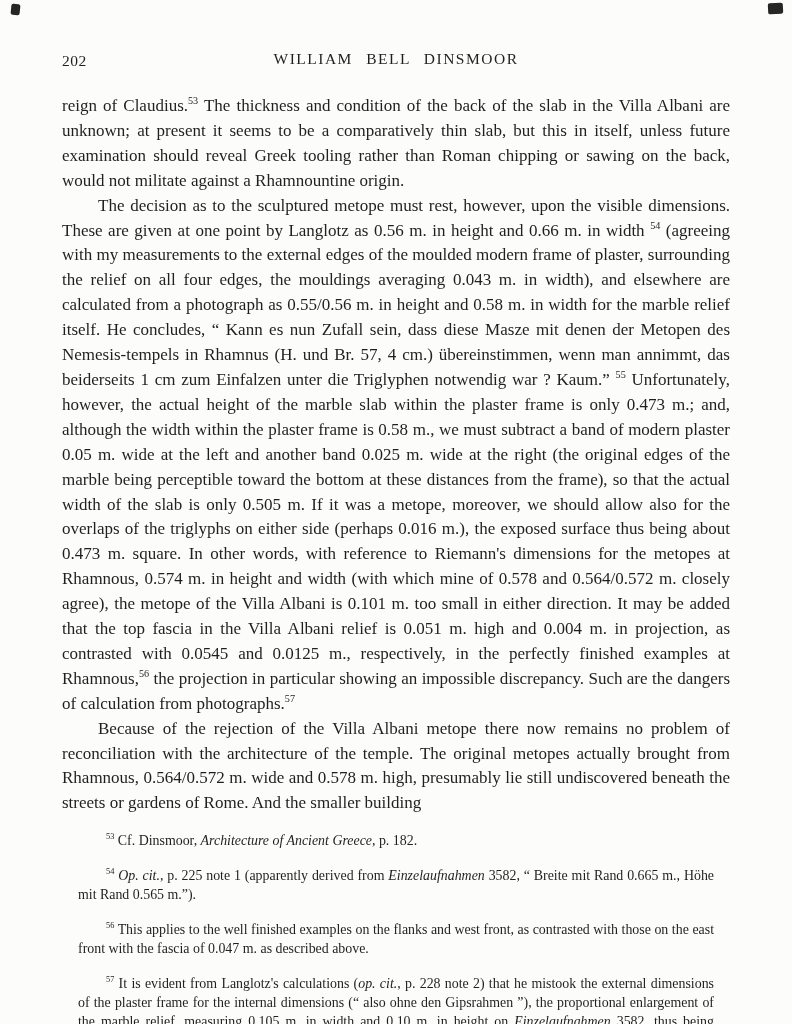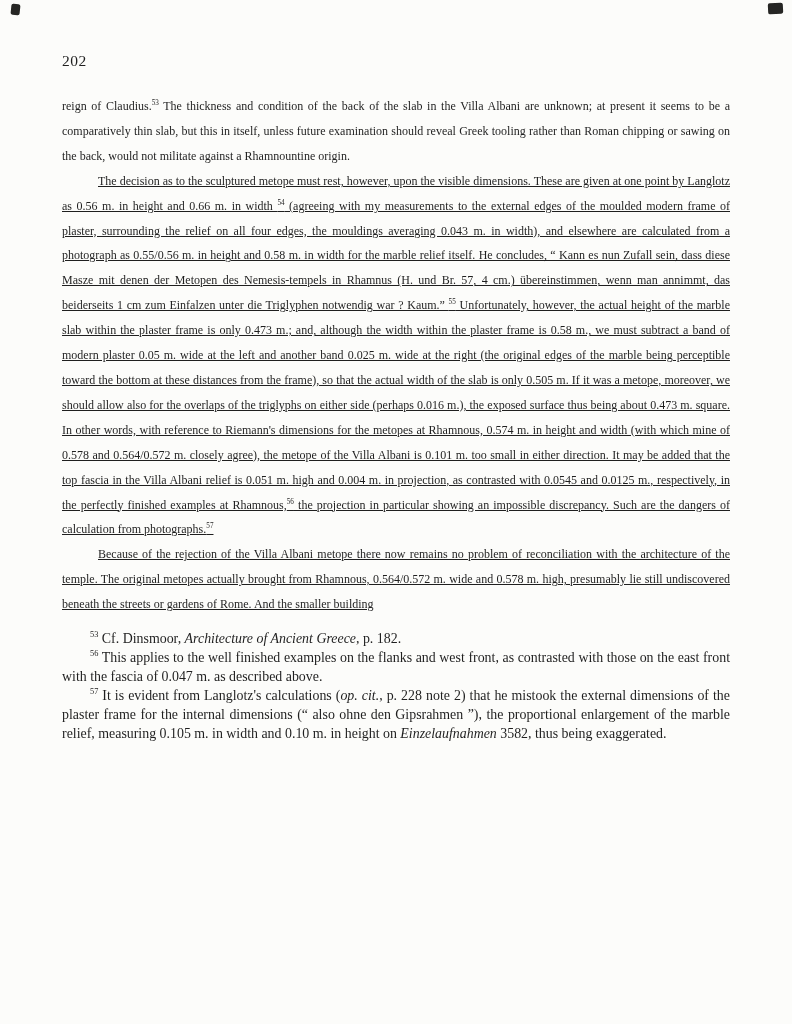--- a/index.html
+++ b/index.html
@@ -17,47 +17,49 @@
     overflow:hidden;
     padding:50px 62px 0 62px;
     background:var(--paper);
   }
   .running-header { position:relative; height:22px; margin-bottom:22px; }
   .page-number { position:absolute; left:0; top:2px; font-size:15.5px; letter-spacing:0.5px; }
   .running-title {
     display:block; text-align:center;
     font-size:15.5px; letter-spacing:1.5px; word-spacing:8px;
   }
-  .body-text { text-align:justify; font-size:12px; line-height:24.9px; }
+  .body-text { text-align:justify; font-size:17px; line-height:24.9px; }
   .body-para { margin:0; }
-  .body-para.indent { text-indent:36px;text-decoration:underline; }
+  .body-para.indent { text-indent:36px; }
   sup { font-size:0.6em; line-height:0; }
   .footnotes { margin-top:13px; text-align:justify; font-size:13.9px; line-height:18.9px; }
-  .footnote { margin:0; text-indent:28px; }
+  .footnote { margin:16px; text-indent:28px; }
   .scan-mark { position:absolute; background:#262624; border-radius:2px; }
   .scan-mark-tl { left:11px; top:4px; width:9px; height:11px; transform:rotate(6deg); }
   .scan-mark-tr { right:9px; top:3px; width:15px; height:11px; transform:rotate(-3deg); }
 </style>
 </head>
 <body>
 
 <div class="page">
 
   <div class="scan-mark scan-mark-tl"></div>
   <div class="scan-mark scan-mark-tr"></div>
 
   <header class="running-header">
     <span class="page-number">202</span>
+    <span class="running-title">WILLIAM BELL DINSMOOR</span>
   </header>
 
   <main class="body-text" id="body-container">
       <p class="body-para"><span>reign of Claudius.</span><sup>53</sup><span> The thickness and condition of the back of the slab in the Villa Albani are unknown; at present it seems to be a comparatively thin slab, but this in itself, unless future examination should reveal Greek tooling rather than Roman chipping or sawing on the back, would not militate against a Rhamnountine origin.</span></p>
       <p class="body-para indent"><span>The decision as to the sculptured metope must rest, however, upon the visible dimensions. These are given at one point by Langlotz as 0.56 m. in height and 0.66 m. in width </span><sup>54</sup><span> (agreeing with my measurements to the external edges of the moulded modern frame of plaster, surrounding the relief on all four edges, the mouldings averaging 0.043 m. in width), and elsewhere are calculated from a photograph as 0.55/0.56 m. in height and 0.58 m. in width for the marble relief itself. He concludes, “ Kann es nun Zufall sein, dass diese Masze mit denen der Metopen des Nemesis-tempels in Rhamnus (H. und Br. 57, 4 cm.) übereinstimmen, wenn man annimmt, das beiderseits 1 cm zum Einfalzen unter die Triglyphen notwendig war ? Kaum.” </span><sup>55</sup><span> Unfortunately, however, the actual height of the marble slab within the plaster frame is only 0.473 m.; and, although the width within the plaster frame is 0.58 m., we must subtract a band of modern plaster 0.05 m. wide at the left and another band 0.025 m. wide at the right (the original edges of the marble being perceptible toward the bottom at these distances from the frame), so that the actual width of the slab is only 0.505 m. If it was a metope, moreover, we should allow also for the overlaps of the triglyphs on either side (perhaps 0.016 m.), the exposed surface thus being about 0.473 m. square. In other words, with reference to Riemann's dimensions for the metopes at Rhamnous, 0.574 m. in height and width (with which mine of 0.578 and 0.564/0.572 m. closely agree), the metope of the Villa Albani is 0.101 m. too small in either direction. It may be added that the top fascia in the Villa Albani relief is 0.051 m. high and 0.004 m. in projection, as contrasted with 0.0545 and 0.0125 m., respectively, in the perfectly finished examples at Rhamnous,</span><sup>56</sup><span> the projection in particular showing an impossible discrepancy. Such are the dangers of calculation from photographs.</span><sup>57</sup></p>
       <p class="body-para indent"><span>Because of the rejection of the Villa Albani metope there now remains no problem of reconciliation with the architecture of the temple. The original metopes actually brought from Rhamnous, 0.564/0.572 m. wide and 0.578 m. high, presumably lie still undiscovered beneath the streets or gardens of Rome. And the smaller building</span></p>
     </main>
 
   <section class="footnotes" id="footnotes-container">
       <p class="footnote"><sup>53</sup><span> Cf. Dinsmoor, </span><i>Architecture of Ancient Greece</i><span>, p. 182.</span></p>
+      <p class="footnote"><sup>54</sup><span> </span><i>Op. cit.</i><span>, p. 225 note 1 (apparently derived from </span><i>Einzelaufnahmen</i><span> 3582, “ Breite mit Rand 0.665 m., Höhe mit Rand 0.565 m.”).</span></p>
       <p class="footnote"><sup>56</sup><span> This applies to the well finished examples on the flanks and west front, as contrasted with those on the east front with the fascia of 0.047 m. as described above.</span></p>
       <p class="footnote"><sup>57</sup><span> It is evident from Langlotz's calculations (</span><i>op. cit.</i><span>, p. 228 note 2) that he mistook the external dimensions of the plaster frame for the internal dimensions (“ also ohne den Gipsrahmen ”), the proportional enlargement of the marble relief, measuring 0.105 m. in width and 0.10 m. in height on </span><i>Einzelaufnahmen</i><span> 3582, thus being exaggerated.</span></p>
     </section>
 
 </div>
 
 </body></html>

